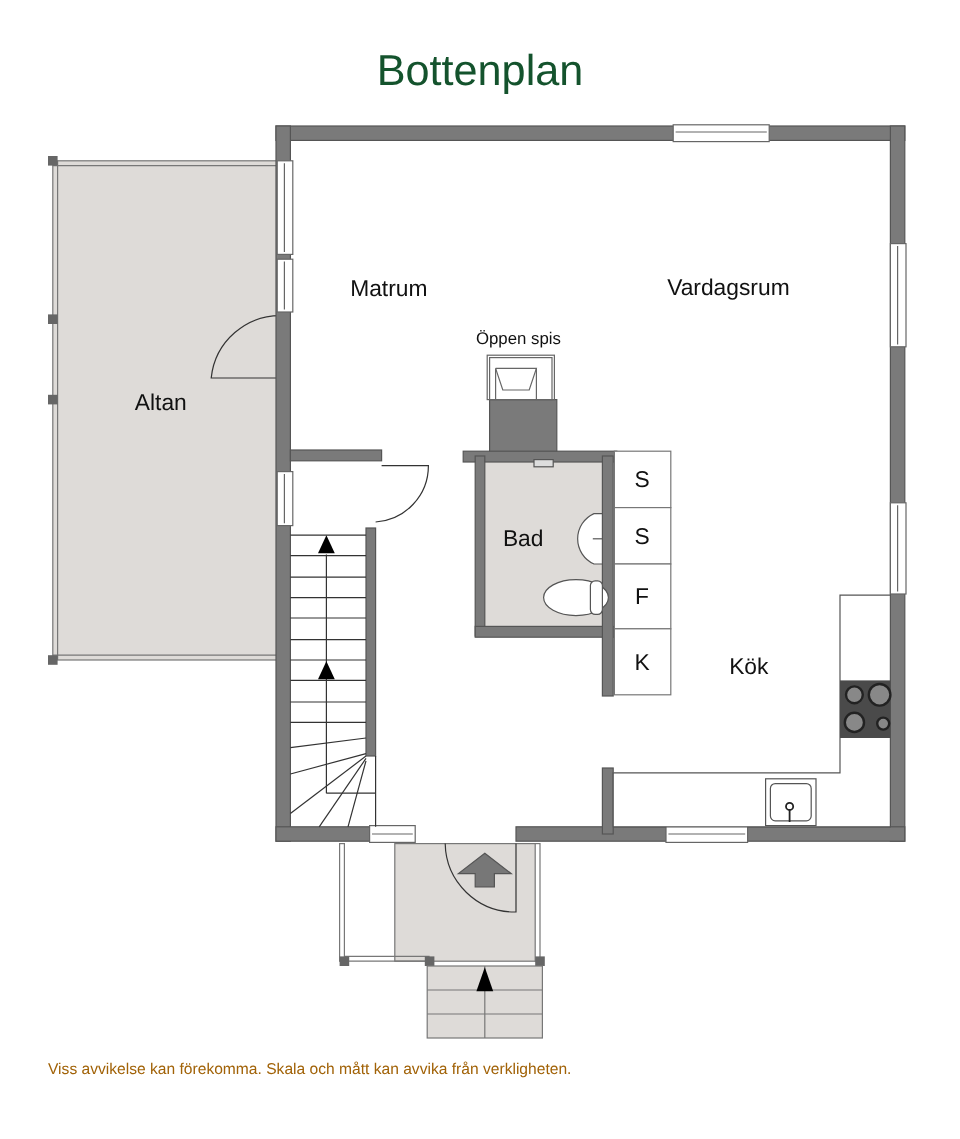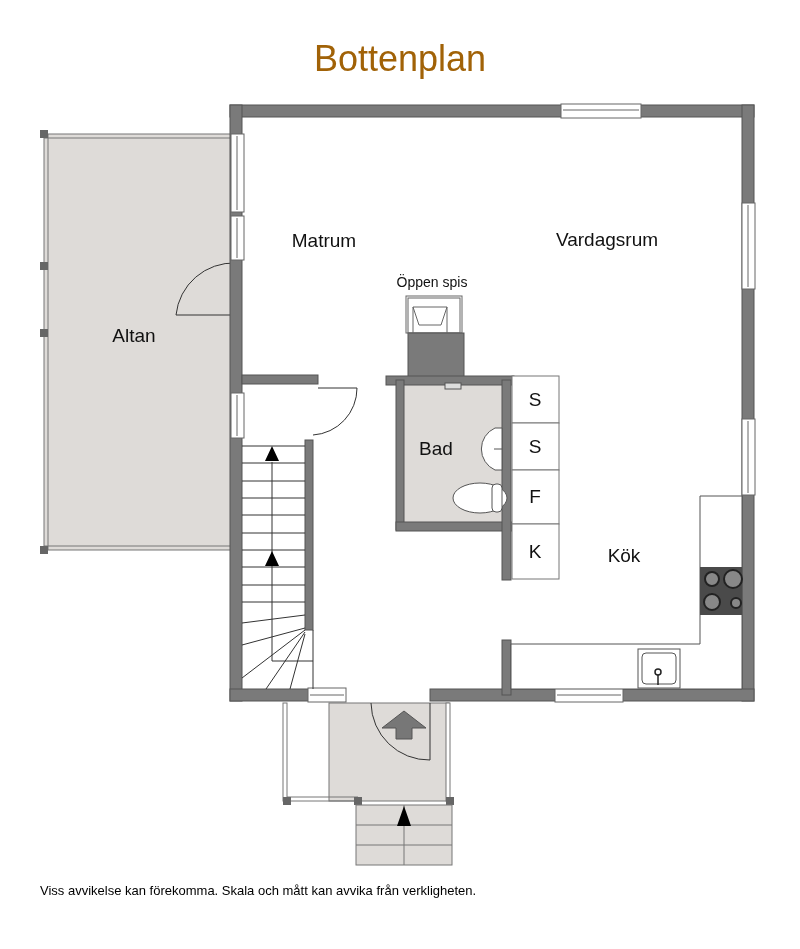--- a/index.html
+++ b/index.html
@@ -1,20 +1,20 @@
 <!DOCTYPE html>
 <html><head>
 <meta charset="utf-8">
 <style>
   html, body { margin: 0; padding: 0; background: #ffffff; }
   body { width: 800px; height: 949px; position: relative; overflow: hidden; font-family: "Liberation Sans", sans-serif; }
-  #title { position: absolute; left: 0; top: 38px; width: 800px; text-align: center; font-size: 36px; color: #a16207; }
+  #title { position: absolute; left: 0; top: 38px; width: 800px; text-align: center; font-size: 36px; color: #14532d; }
   #plan { position: absolute; left: 0; top: 0; }
   .label { font-family: "Liberation Sans", sans-serif; fill: #111; }
-  #disclaimer { position: absolute; left: 40px; top: 883px; font-size: 13px; color: #000000; }
+  #disclaimer { position: absolute; left: 40px; top: 883px; font-size: 13px; color: #a16207; }
 </style>
 </head>
 <body>
 
 <div id="title">Bottenplan</div>
 
 <svg id="plan" width="800" height="949" viewBox="0 0 800 949" xmlns="http://www.w3.org/2000/svg">
 
   <g>
     <rect x="44" y="134" width="192" height="416" fill="#dedbd8" stroke="#777" stroke-width="1"></rect>

